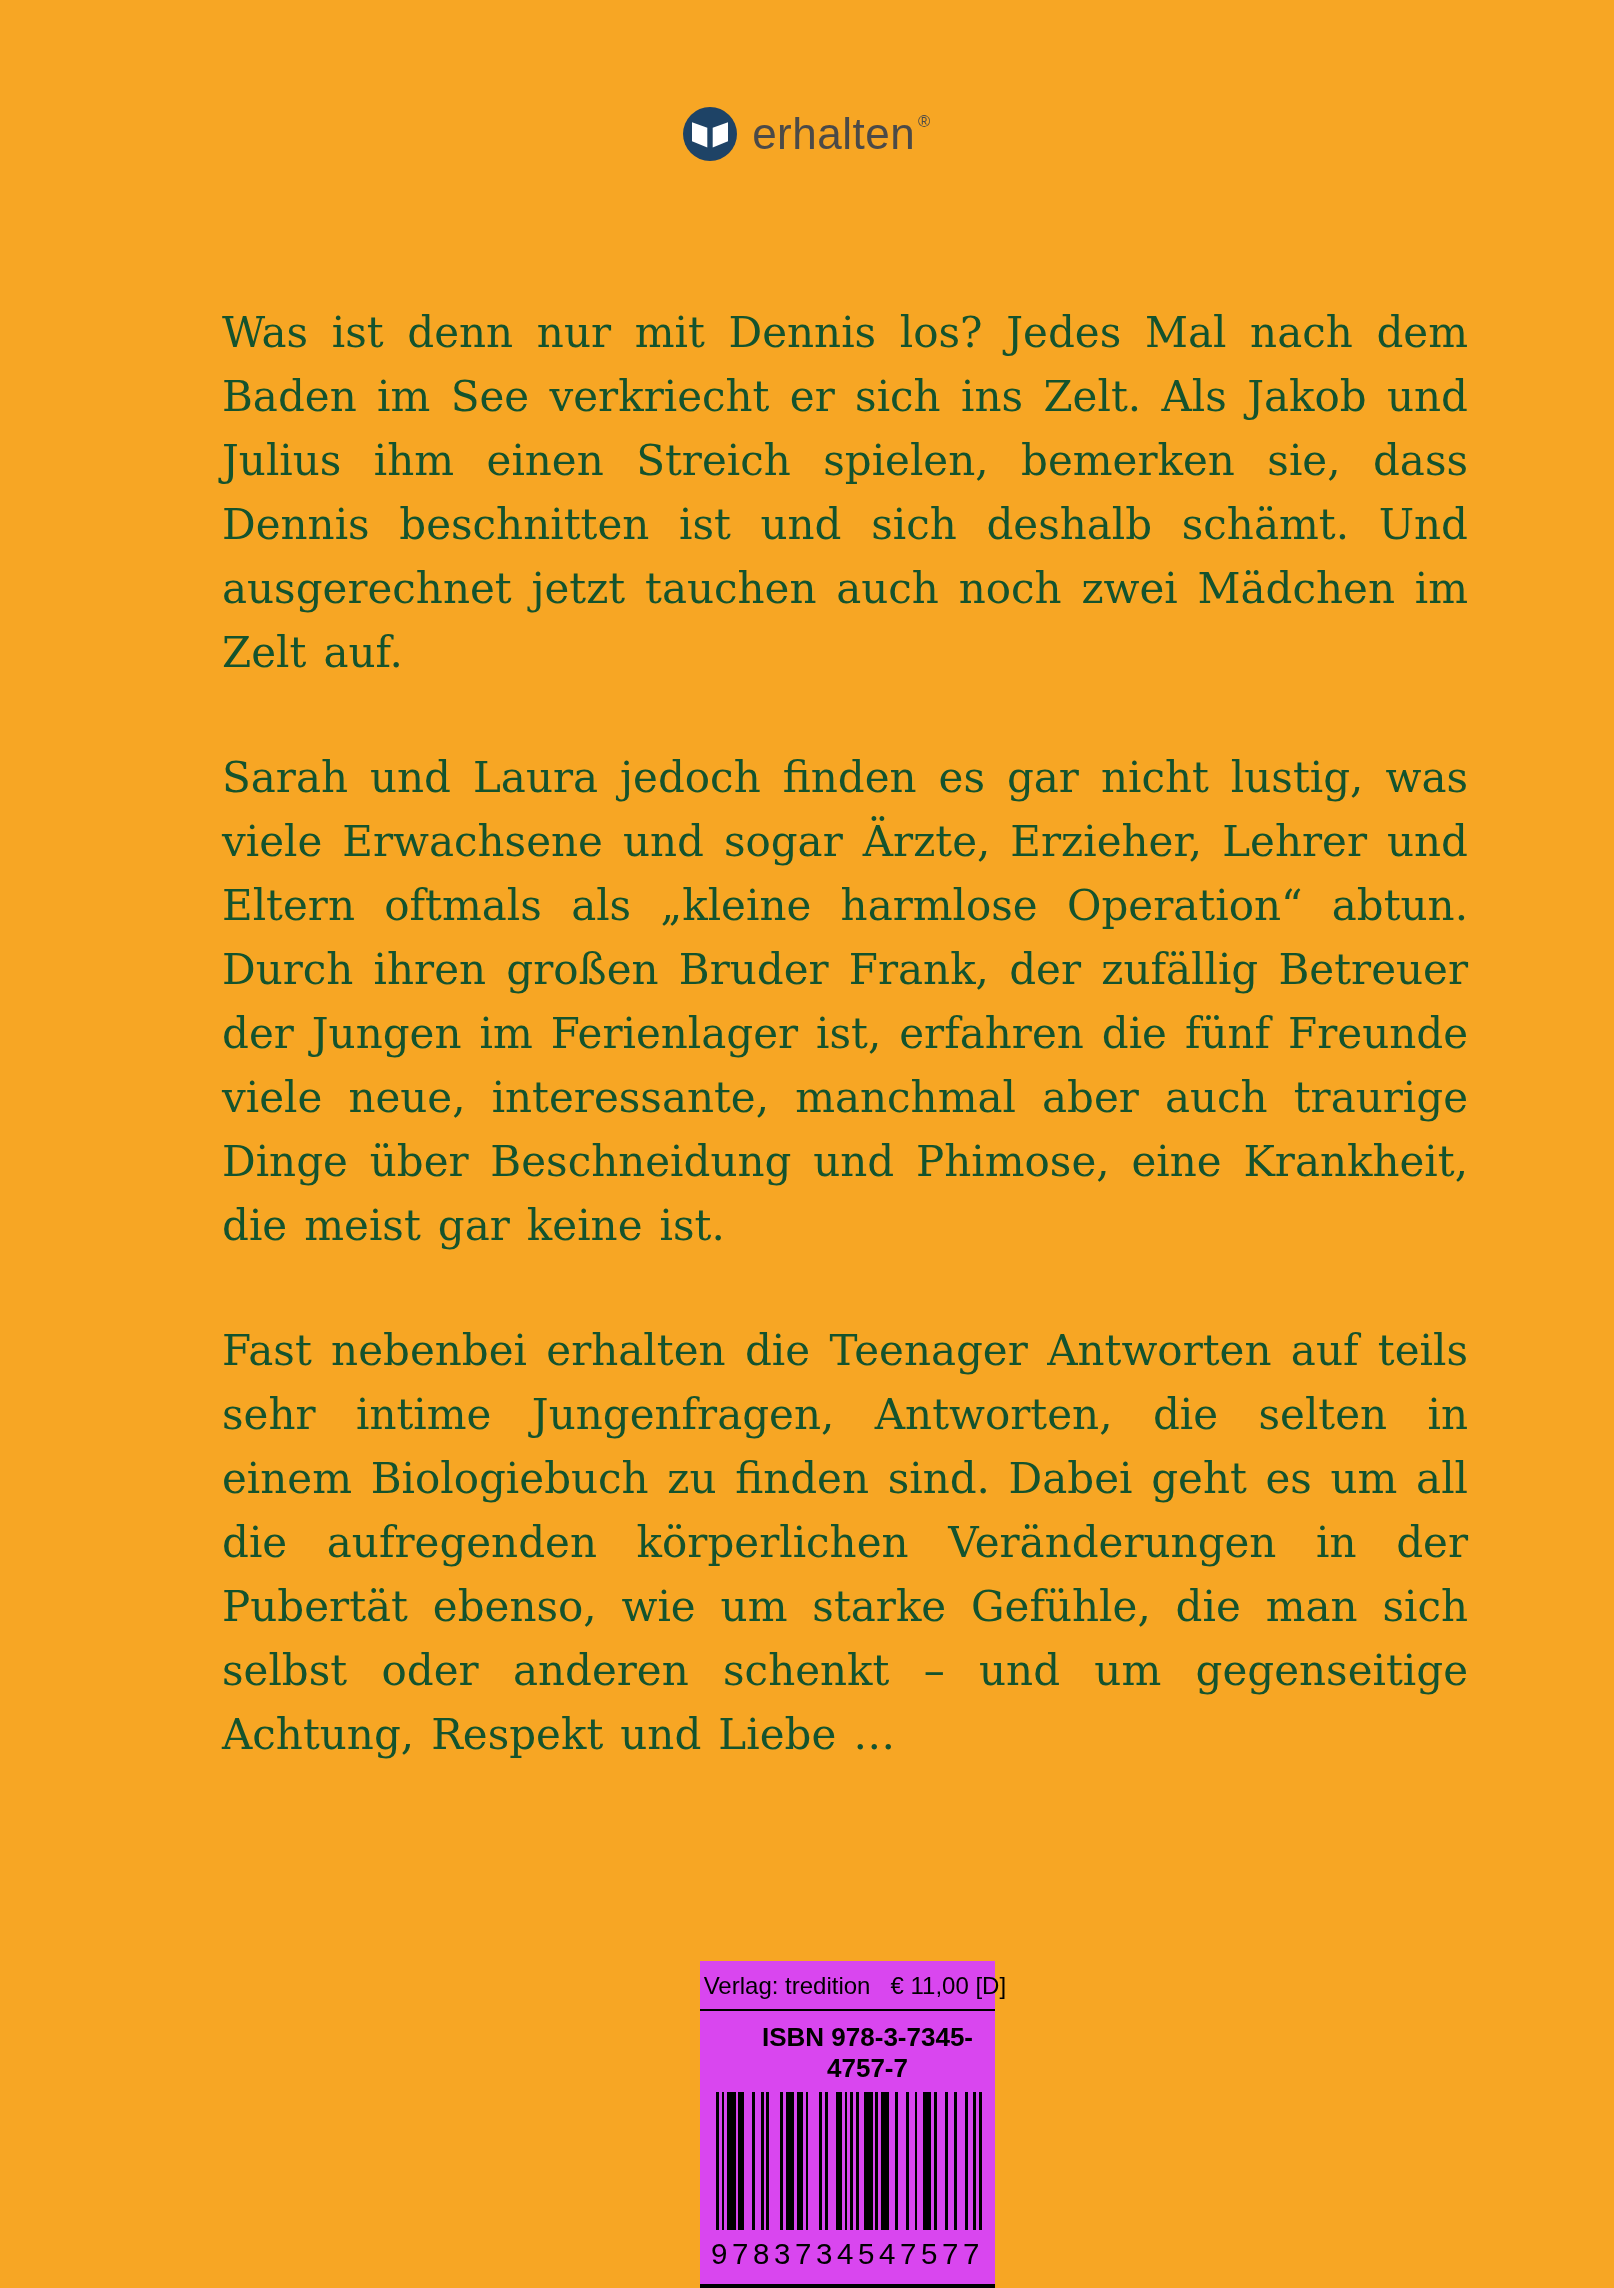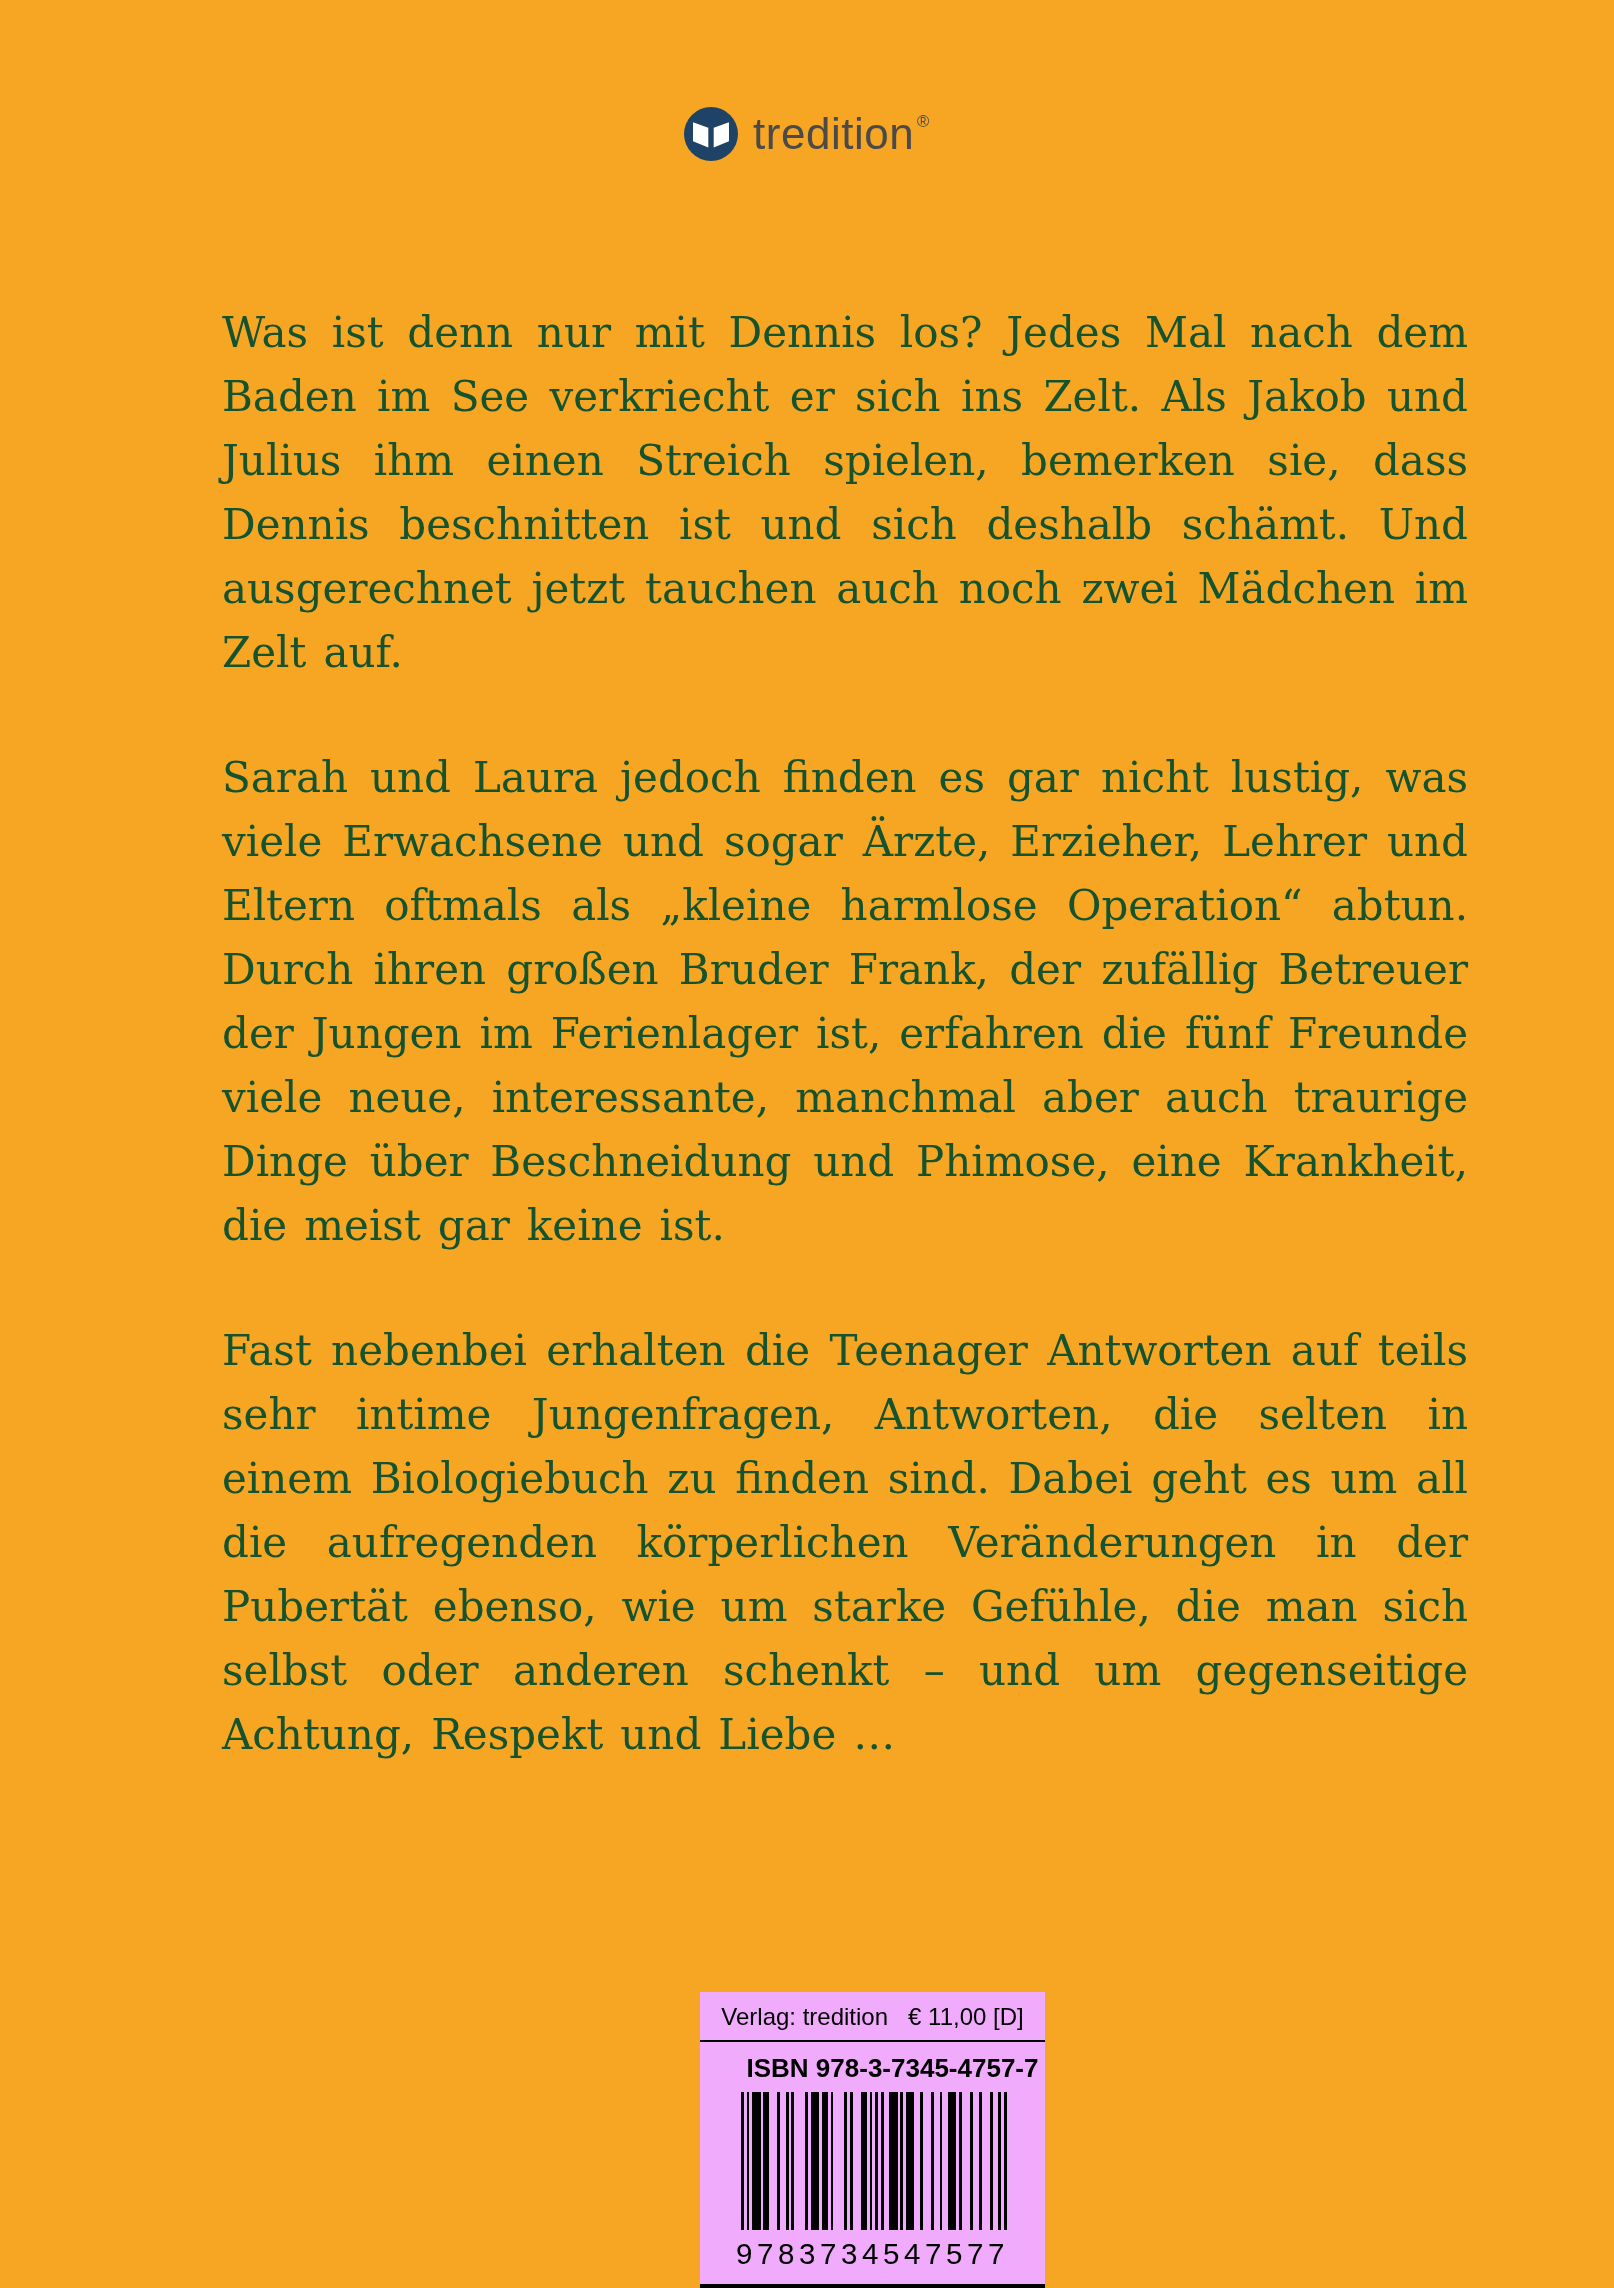--- a/index.html
+++ b/index.html
@@ -37,22 +37,22 @@
     color:#14532d;
     font-size:42px; line-height:64px;
     text-align:justify;
     word-spacing:3.7px;
   }
   .blurb p { margin:0 0 61px 0; }
   .blurb p:last-child { margin-bottom:16px; }
 
   
   .barcode-box {
-    position:absolute; left:700px; bottom:0; width:345px;
-    background:#f0abfc; text-align:center;
+    position:absolute; left:700px; bottom:0; width:295px;
+    background:#d946ef; text-align:center;
     font-family:"Liberation Sans", sans-serif; color:#000;
   }
   .price-line {
     font-size:24px; padding:11px 3.7px 9.2px 3.7px; white-space:pre;
   }
   .isbn-section {
     border-top:2.8px solid #000;
     border-bottom:5.5px solid #000;
     padding:7.4px 0 7.4px 0;
   }
@@ -75,21 +75,21 @@
 <div class="cover">
 
   <div class="logo-row">
     <div class="logo-circle">
       <svg width="54" height="54" viewBox="0 0 60 60">
         <path d="M10 17 L27 23 L27 45 L10 38 Z" fill="#ffffff"></path>
         <path d="M50 17 L33 23 L33 45 L50 38 Z" fill="#ffffff"></path>
       </svg>
     </div>
     <div class="logo-wordmark">
-      <span>tredition</span>
+      <span>erhalten</span>
       <span class="logo-reg">®</span>
     </div>
   </div>
 
   <div class="blurb">
     <p>Was ist denn nur mit Dennis los? Jedes Mal nach dem Baden im See verkriecht er sich ins Zelt. Als Jakob und Julius ihm einen Streich spielen, bemerken sie, dass Dennis beschnitten ist und sich deshalb schämt. Und ausgerechnet jetzt tauchen auch noch zwei Mädchen im Zelt auf.</p>
     <p>Sarah und Laura jedoch finden es gar nicht lustig, was viele Erwachsene und sogar Ärzte, Erzieher, Lehrer und Eltern oftmals als „kleine harmlose Operation“ abtun. Durch ihren großen Bruder Frank, der zufällig Betreuer der Jungen im Ferienlager ist, erfahren die fünf Freunde viele neue, interessante, manchmal aber auch traurige Dinge über Beschneidung und Phimose, eine Krankheit, die meist gar keine ist.</p>
     <p>Fast nebenbei erhalten die Teenager Antworten auf teils sehr intime Jungenfragen, Antworten, die selten in einem Biologiebuch zu finden sind. Dabei geht es um all die aufregenden körperlichen Veränderungen in der Pubertät ebenso, wie um starke Gefühle, die man sich selbst oder anderen schenkt – und um gegenseitige Achtung, Respekt und Liebe …</p>
   </div>
 

